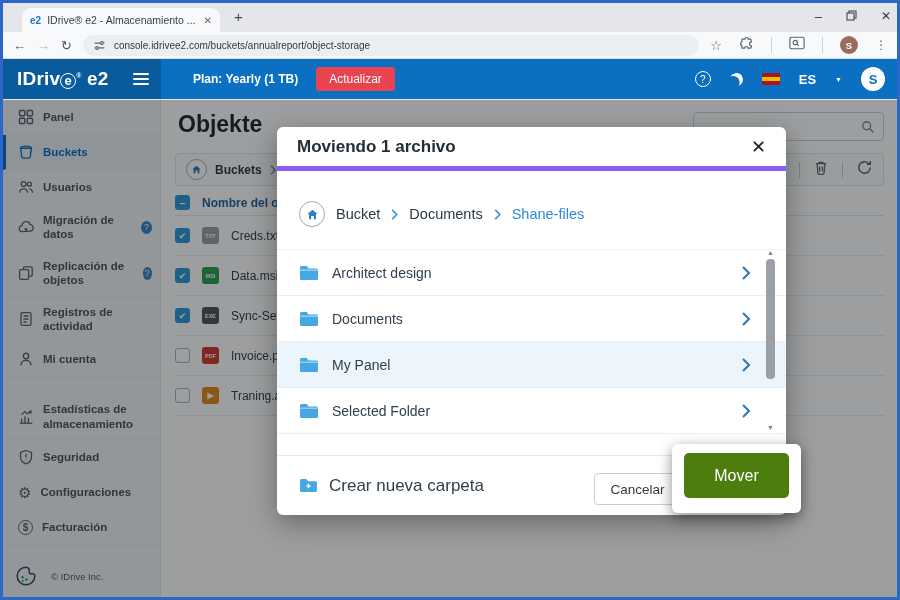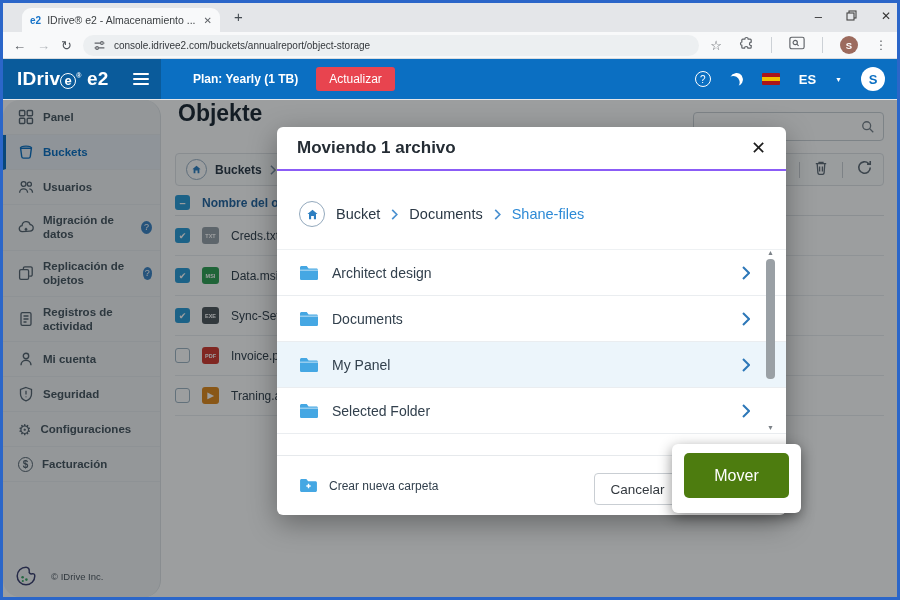--- a/index.html
+++ b/index.html
@@ -40,34 +40,34 @@
   .hdr-right { margin-left:auto; display:flex; align-items:center; gap:19px; padding-right:12px; }
   .help-circ { width:16px; height:16px; border:1.4px solid #fff; border-radius:50%; color:#fff; font-size:10px; display:flex; align-items:center; justify-content:center; }
   .moon { width:13px; height:13px; border-radius:50%; box-shadow:inset -4px 2px 0 0 #fff; transform:rotate(-15deg); }
   .flag { width:18px; height:12px; border-radius:1px; background:linear-gradient(180deg,#AA151B 0 30%,#F1BF00 30% 70%,#AA151B 70% 100%); }
   .lang { color:#fff; font-size:13px; font-weight:bold; }
   .caret { color:#fff; font-size:7px; }
   .a-avatar { width:24px; height:24px; border-radius:50%; background:#fff; color:#0b6fc2; font-weight:bold; font-size:13px; display:flex; align-items:center; justify-content:center; }
 
   
   .app-body { position:absolute; top:97px; left:0; right:0; bottom:0; display:flex; background:#fff; }
-  .sidebar { width:158px; background:#f2f4f6; border-right:1px solid #dfe3e6; position:relative;border-radius:17px; }
+  .sidebar { width:158px; background:#f2f4f6; border-right:1px solid #dfe3e6; position:relative; }
   .side-item { display:flex; align-items:center; gap:9px; padding:8px 8px 8px 15px; border-bottom:1px solid #e8ebee; min-height:35px; cursor:default; }
   .side-item .lbl { font-size:11.5px; font-weight:bold; color:#47555f; line-height:1.25; }
   .side-item svg { flex:0 0 auto; }
   .side-item.selected { background:#e9eff5; border-left:3px solid #0b6fc2; padding-left:12px; }
   .side-item.selected .lbl { color:#0b6fc2; }
   .qbadge { margin-left:auto; width:13px; height:13px; border-radius:50%; background:#3b82c4; color:#fff; font-size:9px; display:flex; align-items:center; justify-content:center; }
   .group-gap { margin-top:16px; border-top:1px solid #e8ebee; }
   .txt-ic { font-size:15px; color:#55636f; line-height:1; }
   .dollar-circ { width:15px; height:15px; border:1.4px solid #55636f; border-radius:50%; color:#55636f; font-size:10px; font-weight:bold; display:flex; align-items:center; justify-content:center; }
   .side-footer { position:absolute; left:12px; bottom:10px; display:flex; align-items:center; gap:14px; font-size:9.5px; color:#4d565e; }
 
   .main { flex:1; position:relative; background:#fff; }
-  .page-title { position:absolute; left:17px; top:0; font-size:23px; font-weight:bold; color:#1b2733; }
+  .page-title { position:absolute; left:17px; top:11px; font-size:23px; font-weight:bold; color:#1b2733; }
   .search-box { position:absolute; right:13px; top:12px; width:191px; height:29px; border:1px solid #ccd2d8; border-radius:4px; background:#fff; display:flex; align-items:center; padding:0 8px; }
   .search-box input { border:none; outline:none; flex:1; font-size:12px; font-family:inherit; background:transparent; }
   .crumb-bar { position:absolute; left:14px; right:13px; top:53px; height:33px; border:1px solid #dfe3e7; border-radius:4px; background:#fcfdfe; display:flex; align-items:center; padding:0 10px; gap:8px; }
   .crumb-txt { font-size:12px; font-weight:bold; color:#2c3a47; }
   .crumb-link { font-size:12px; font-weight:bold; color:#2d8ad6; white-space:nowrap; }
   .home-circ { width:21px; height:21px; border:1px solid #9ab0c4; border-radius:50%; background:#fff; display:flex; align-items:center; justify-content:center; }
   .bar-tools { margin-left:auto; display:flex; align-items:center; gap:13px; }
   .pipe { width:1px; height:16px; background:#ccd1d6; }
   .table-head { position:absolute; left:14px; right:13px; top:90px; height:26px; display:flex; align-items:center; gap:12px; border-bottom:1px solid #e3e7ea; }
   .th-label { font-size:12px; font-weight:bold; color:#24649f; }
@@ -80,39 +80,39 @@
   .fbadge { width:17px; height:17px; border-radius:3px; color:#fff; font-size:5.5px; font-weight:bold; display:flex; align-items:center; justify-content:center; flex:0 0 auto; }
   .fbadge.txt { background:#97a0a8; } .fbadge.msi { background:#2f9e54; }
   .fbadge.exe { background:#4e555b; } .fbadge.pdf { background:#d03a30; }
   .fbadge.video { background:#e0891d; font-size:8px; }
 
   
   .overlay { position:absolute; top:97px; left:0; right:0; bottom:0; background:rgba(8,12,16,.40); z-index:40; }
 
   
   .modal { position:absolute; left:274px; top:124px; width:509px; height:388px; background:#fff; border-radius:6px; box-shadow:0 8px 28px rgba(0,0,0,.35); z-index:50; }
-  .m-header { height:44px; display:flex; align-items:center; padding:0 20px; border-bottom:2px solid #8b5cf6; }
+  .m-header { height:44px; display:flex; align-items:center; padding:0 20px; border-bottom:5px solid #8b5cf6; }
   .m-title { font-size:17px; font-weight:bold; color:#242c34; }
   .m-close { margin-left:auto; font-size:18px; color:#1d1d1d; cursor:default; }
   .m-crumbs { display:flex; align-items:center; gap:11px; padding:30px 22px 22px; }
   .m-home { width:26px; height:26px; border:1px solid #93a9bd; border-radius:50%; display:flex; align-items:center; justify-content:center; }
   .m-crumb { font-size:14.5px; color:#2b3845; }
   .m-crumb.active { color:#2d8ad6; }
   .m-list { border-top:1px solid #eef1f3;text-align:center; }
   .m-row { height:46px; display:flex; align-items:center; gap:13px; padding:0 36px 0 22px; border-bottom:1px solid #eaedf0; cursor:default; }
   .m-row.hl { background:#ecf5fb; }
   .m-row .fname { font-size:14px; color:#32404d; }
   .m-row .chev { margin-left:auto; }
   .m-scroll { position:absolute; right:10px; top:122px; width:11px; height:182px; display:flex; flex-direction:column; align-items:center; }
   .m-scroll .arrow { font-size:7px; color:#7c8288; line-height:1; }
   .m-thumb { width:9px; height:120px; background:#9aa0a5; border-radius:4px; margin-top:3px; }
   .m-scroll .sp { flex:1; }
   .m-footer { position:absolute; left:0; right:0; bottom:0; height:60px; border-top:1px solid #e6e9ec; display:flex; align-items:center; padding:0 22px; }
   .create-folder { display:flex; align-items:center; gap:11px; }
-  .create-folder .clbl { font-size:12px; color:#32404d; }
+  .create-folder .clbl { font-size:17px; color:#32404d; }
   .btn-cancel { position:absolute; left:317px; top:346px; width:87px; height:32px; background:#fff; border:1px solid #c9ced3; border-radius:4px; font-size:13.5px; color:#33393f; display:flex; align-items:center; justify-content:center; cursor:default; }
 
   
   .spotlight { position:absolute; left:669px; top:441px; width:129px; height:69px; background:#fff; border-radius:6px; box-shadow:0 4px 14px rgba(0,0,0,.45); z-index:60; }
   .btn-move { position:absolute; left:12px; top:9px; width:105px; height:45px; background:#4d7c0f; border-radius:5px; color:#fff; font-size:16px; font-weight:normal; display:flex; align-items:center; justify-content:center; cursor:default; }
 </style>
 </head>
 <body>
 
 <div class="window">
@@ -254,20 +254,30 @@
         <span class="lbl">Registros de actividad</span>
       </div>
       <div class="side-item">
         <svg width="16" height="16" viewBox="0 0 16 16">
             <g fill="none" stroke="#55636f" stroke-width="1.4">
               <circle cx="8" cy="5" r="2.7"></circle>
               <path d="M3 14.2c0-2.8 2.2-5 5-5s5 2.2 5 5"></path>
             </g>
           </svg>
         <span class="lbl">Mi cuenta</span>
+      </div>
+      <div class="side-item group-gap">
+        <svg width="16" height="16" viewBox="0 0 16 16">
+            <g fill="none" stroke="#55636f" stroke-width="1.3">
+              <path d="M1.8 14.2h12.5"></path>
+              <path d="M3.6 14v-4.2M7 14V7.2M10.4 14V8.8"></path>
+              <path d="M3.4 5.6l3.4-2.8 2.6 2 3.6-3.4M13 1.4v2.4h-2.4" stroke-width="1.2"></path>
+            </g>
+          </svg>
+        <span class="lbl"><span>Estadísticas de</span><br><span>almacenamiento</span></span>
       </div>
       <div class="side-item">
         <svg width="16" height="16" viewBox="0 0 16 16">
             <g fill="none" stroke="#55636f" stroke-width="1.3">
               <path d="M8 1.5l5.5 2v4.4c0 3.4-2.3 5.7-5.5 6.9-3.2-1.2-5.5-3.5-5.5-6.9V3.5z"></path>
               <path d="M8 4.8v3.6M8 10.6v.7"></path>
             </g>
           </svg>
         <span class="lbl">Seguridad</span>
       </div>

